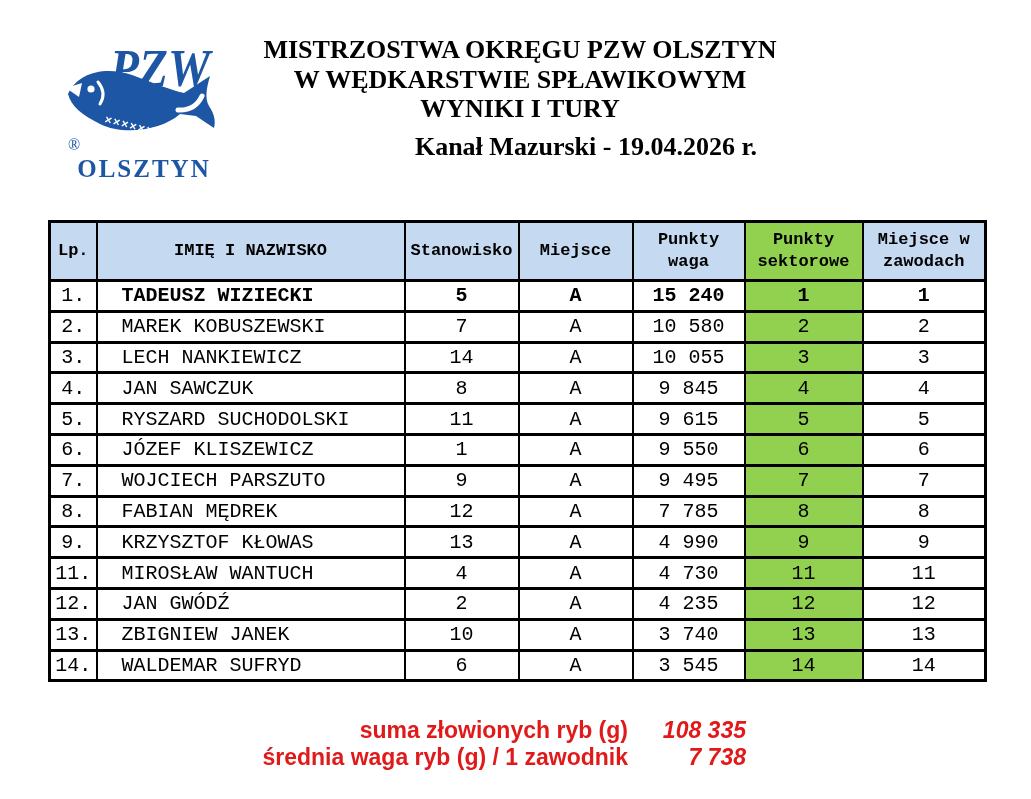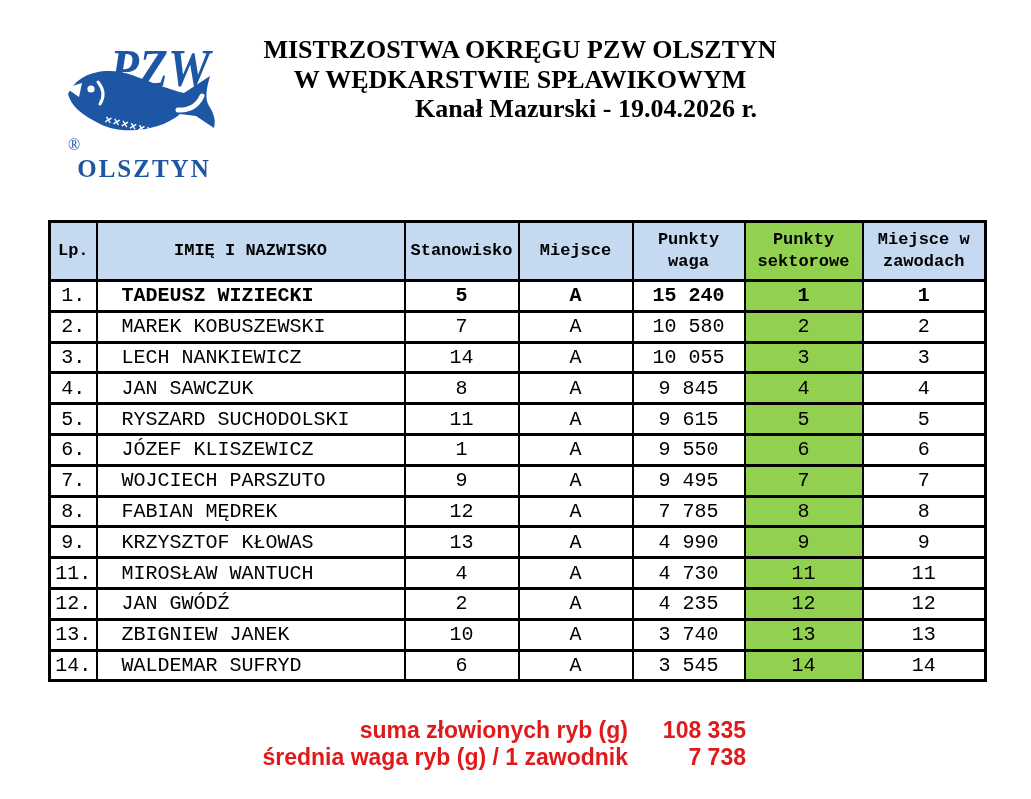--- a/index.html
+++ b/index.html
@@ -32,21 +32,21 @@
   .titles {
     position: absolute; left: 230px; top: 35px; width: 580px;
   }
   .title-line {
     font-size: 26px;
     font-weight: bold;
     line-height: 29.5px;
     text-align: center;
     white-space: pre;
   }
-  .title-line.shift-lg { transform: translateX(66px); }
+  .title-line.shift-lg { transform: translateX(66px); margin-top: 8px; }
   .title-line.shift-sm { transform: translateX(20px); }
 
   
   table.results {
     position: absolute; left: 48px; top: 188px;
     width: 936px;
     border-collapse: collapse;
     table-layout: fixed;
     font-family: Liberation Mono, monospace;
     margin-top: 32px;
@@ -92,21 +92,21 @@
   
   .totals {
     position: absolute; left: 240px; top: 717px; width: 506px;
     font-family: "Liberation Sans", sans-serif;
     font-weight: bold;
     font-size: 23px;
     color: var(--accent-red, #e01a1a);
   }
   .totals-row { display: flex; line-height: 27px; }
   .totals-label { flex: 1; text-align: right; }
-  .totals-value { width: 118px; text-align: right; }
+  .totals-value { width: 118px; text-align: right; font-style: italic; }
 </style>
 </head>
 <body style="--header-blue: #c5d9f1; --sector-green: #92d050; --accent-red: #e01a1a; --logo-blue: #1d56a4;">
 
 <div class="page">
 
   <div class="logo">
     <svg width="160" height="130" viewBox="0 0 160 130">
 
       <text x="46" y="62" font-family="Liberation Serif, serif" font-weight="bold" font-style="italic" font-size="52" fill="currentColor" textLength="100" lengthAdjust="spacingAndGlyphs">PZW</text>
@@ -133,20 +133,21 @@
       <text x="40" y="99" transform="rotate(14 40 99)" fill="#ffffff" font-family="Liberation Sans, sans-serif" font-weight="bold" font-size="12" letter-spacing="1.5">×××××××</text>
 
       <text x="4" y="126" font-family="Liberation Serif, serif" font-size="16" fill="currentColor">®</text>
     </svg>
     <div class="logo-city">OLSZTYN</div>
   </div>
 
   <div class="titles">
     <div class="title-line">MISTRZOSTWA OKRĘGU PZW OLSZTYN</div>
     <div class="title-line">W WĘDKARSTWIE SPŁAWIKOWYM</div>
+    <div class="title-line">WYNIKI I TURY</div>
     <div class="title-line shift-lg">Kanał Mazurski - 19.04.2026 r.</div>
   </div>
 
   <table class="results">
     <colgroup>
       <col class="c0">
         <col class="c1">
         <col class="c2">
         <col class="c3">
       <col class="c4">

